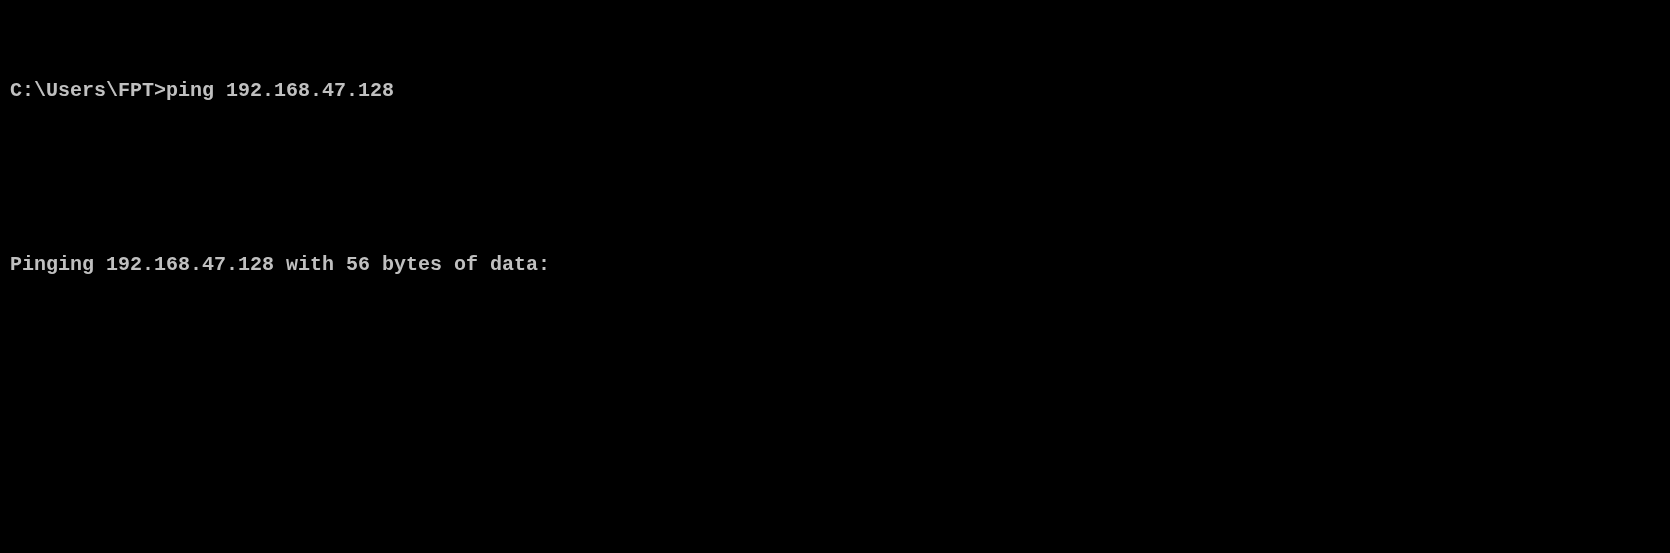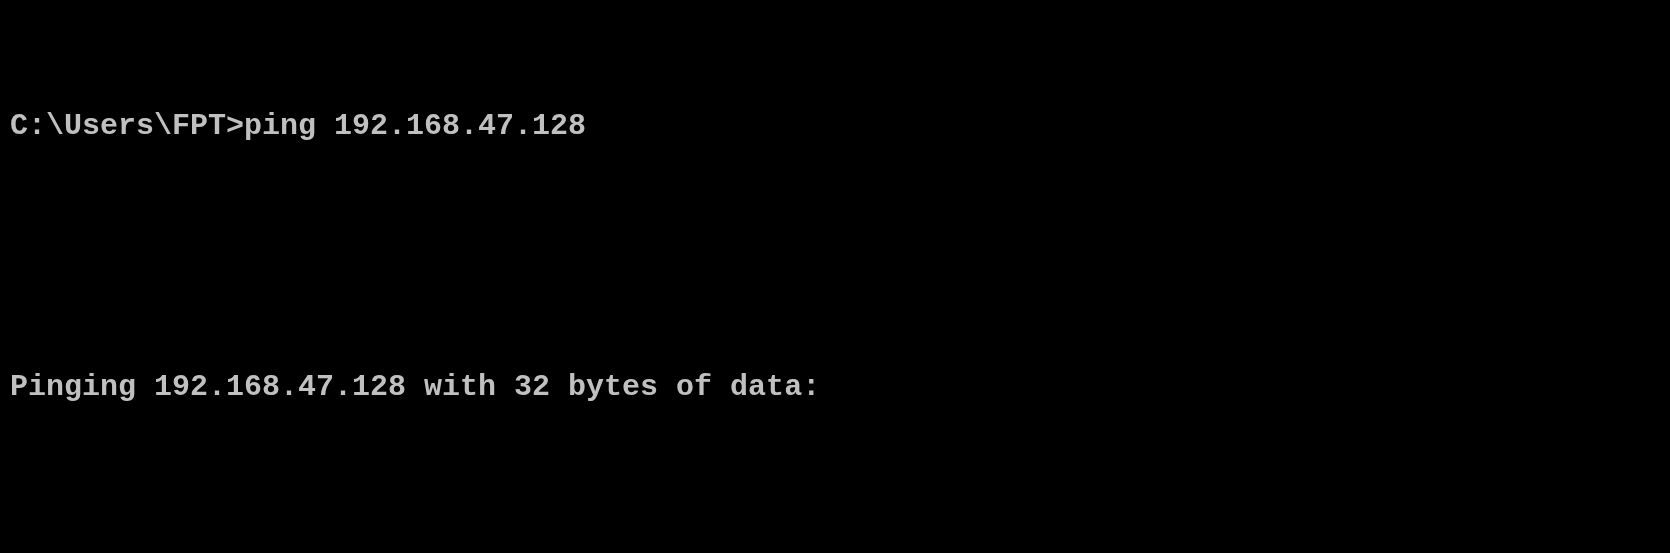--- a/index.html
+++ b/index.html
@@ -17,21 +17,21 @@
       align-items: flex-start;
       justify-content: flex-start;
     }
 
     .terminal {
       background-color: #000000;
       width: 1670px;
       height: 553px;
       padding: 18px 1px 10px 10px;
       font-family: 'Courier New', Courier, monospace;
-      font-size: 30px;
+      font-size: 20px;
       font-weight: bold;
       color: #c0c0c0;
       line-height: 1.45;
       white-space: pre;
     }
 
     .line {
       display: block;
     }
 
@@ -39,21 +39,21 @@
       display: block;
       height: 1.45em;
     }
   </style>
 </head>
 <body>
 
 <div class="terminal">
   <span class="line">C:\Users\FPT&gt;ping 192.168.47.128</span>
   <span class="empty-line"> </span>
-  <span class="line">Pinging 192.168.47.128 with 32 bytes of data:</span>
+  <span class="line">Pinging 192.168.47.128 with 56 bytes of data:</span>
   
   
   
   
   
   
   
   
 </div>
 

